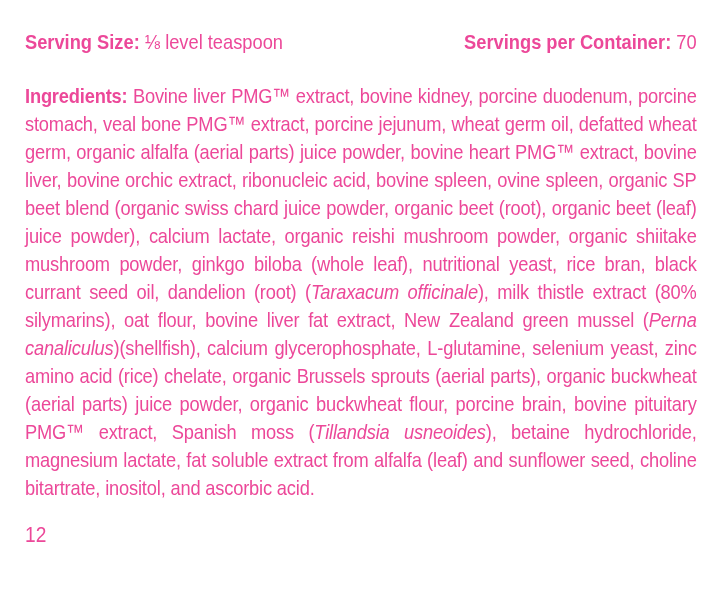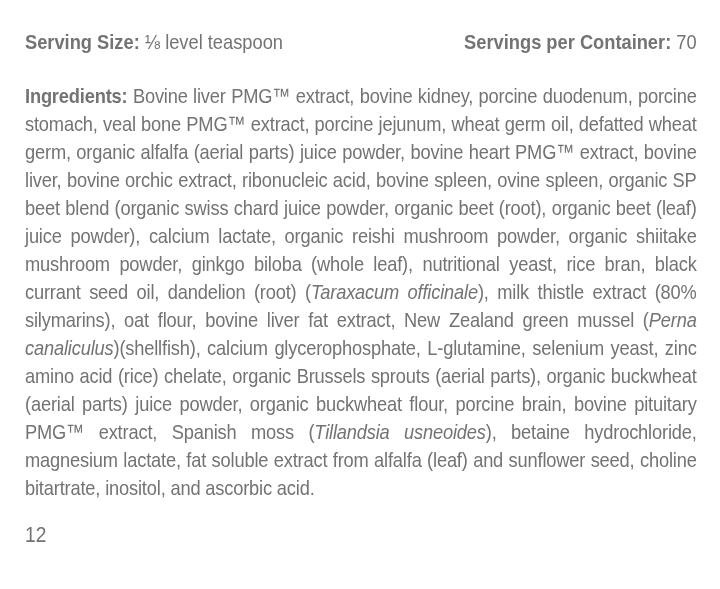--- a/index.html
+++ b/index.html
@@ -5,21 +5,21 @@
   html, body {
     margin: 0;
     padding: 0;
     background: #ffffff;
   }
   .page {
     position: relative;
     width: 720px;
     height: 589px;
     background: #ffffff;
-    color: #737373;
+    color: #ec4899;
     font-family: "Liberation Sans", sans-serif;
     overflow: hidden;
   }
   
   .content {
     position: absolute;
     left: 25px;
     top: 30px;
     width: 772px;
     transform: scaleX(0.87);

